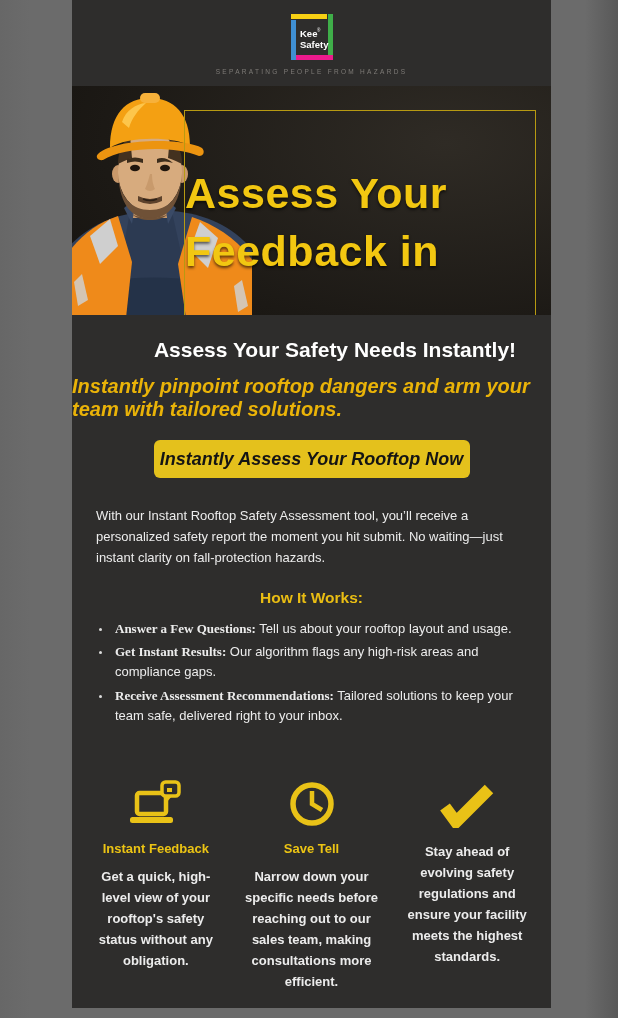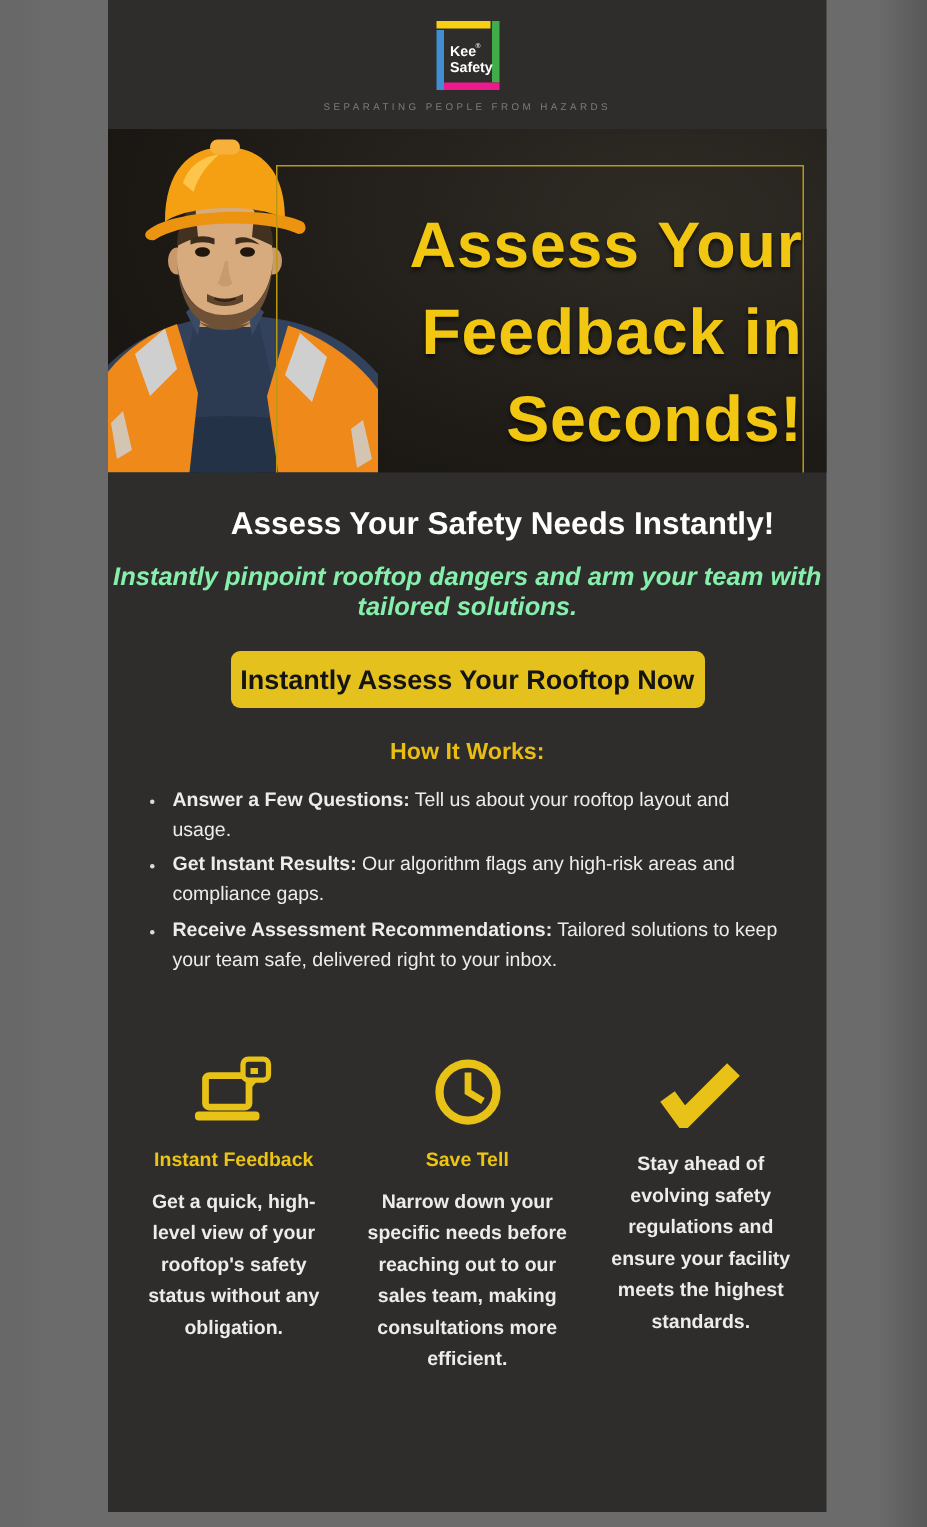--- a/index.html
+++ b/index.html
@@ -22,42 +22,43 @@
   }
   
   .hero {
     position:relative; height:229px; overflow:hidden;
     background:radial-gradient(130% 150% at 78% 25%, #2f2b25 0%, #1c1915 55%, #0f0d0a 100%);
   }
   .worker { position:absolute; left:0; bottom:0; }
   .hero-box {
     position:absolute; left:112px; top:24px; width:352px; height:223px;
     border:1px solid #b79a12;
-    display:flex; flex-direction:column; align-items:flex-end; justify-content:center;
+    display:flex; flex-direction:column; align-items:flex-start; justify-content:center;
   }
   .hero-line {
     color:#f2c711; font-size:43px; font-weight:bold; line-height:58px;
     letter-spacing:0.5px; text-shadow:0 2px 3px rgba(0,0,0,0.6); white-space:nowrap;
   }
   
   .intro-heading { margin-top:23px; text-align:center; color:#ffffff; font-size:21px; font-weight:bold;padding-left:47px; }
-  .intro-sub { margin-top:13px; text-align:center; color:#86efac; font-size:17px; font-style:italic; font-weight:bold; }
+  .intro-sub { margin-top:13px; text-align:left; color:#eab308; font-size:20px; font-style:italic; font-weight:bold; }
   .cta-button {
     display:block; margin:19px auto 0; width:316px; height:38px; line-height:38px;
     background:#e4c11c; border:none; border-radius:6px; text-align:center;
     color:#141414; font-size:18px; font-weight:bold; cursor:pointer; text-decoration:none;
     font-family:"Liberation Sans","DejaVu Sans",sans-serif;
+    font-style:italic;
   }
   
   .paragraph { margin:27px 24px 0; font-size:13px; line-height:1.62; color:#ececec; }
   .hiw-title { margin-top:21px; text-align:center; color:#e9bd13; font-size:15.5px; font-weight:bold; }
   .bullets { margin:12px 24px 0 24px; padding-left:16px; font-size:13px; line-height:1.55; color:#ececec; }
   .bullets li { padding-left:3px; margin-bottom:3px; }
   .bullets li::marker { font-size:10px; color:#dcdcdc; }
-  .bullet-lead { font-weight:bold; }
+  .bullet-lead { font-weight:bold;font-family:Liberation Serif, serif; }
   
   .features { display:flex; margin-top:50px; padding:0 6px; }
   .feature { flex:1; text-align:center; padding:0 10px; }
   .feature-icon-wrap { height:52px; display:flex; align-items:flex-end; justify-content:center; margin-bottom:13px; }
   .feature-title { color:#ecc414; font-size:13px; font-weight:bold; margin-bottom:10px; }
   .feature-text { font-size:13px; line-height:1.62; color:#ececec;font-weight:bold; }
 </style>
 </head>
 <body>
 
@@ -112,28 +113,28 @@
       <path d="M85,73 Q93,70 101,77 L101,77 Q93,74 85,77 Z" fill="#3c2c1b"></path>
 
       <path d="M38,62 C38,28 54,12 78,12 C102,12 118,28 118,60 C102,50 54,50 38,62 Z" fill="#f4a012"></path>
       <path d="M50,36 C54,24 64,18 74,17 C66,24 60,32 57,42 Z" fill="#ffcf5a" opacity="0.8"></path>
       <rect x="68" y="7" width="20" height="10" rx="5" fill="#f7b13a"></rect>
       <path d="M26,68 C44,52 112,52 130,62 C133,65 132,70 127,70 C104,60 52,60 31,74 C26,75 23,71 26,68 Z" fill="#ec9410"></path>
     </svg>
     <div class="hero-box">
       <div class="hero-line">Assess Your</div>
       <div class="hero-line">Feedback in</div>
-      <div class="hero-line">Seconds!</div>
     </div>
   </div>
 
   <div class="intro-heading">Assess Your Safety Needs Instantly!</div>
   <div class="intro-sub">Instantly pinpoint rooftop dangers and arm your team with tailored solutions.</div>
   <a class="cta-button">Instantly Assess Your Rooftop Now</a>
 
+  <div class="paragraph">With our Instant Rooftop Safety Assessment tool, you’ll receive a personalized safety report the moment you hit submit. No waiting—just instant clarity on fall-protection hazards.</div>
   <div class="hiw-title">How It Works:</div>
   <ul class="bullets">
     <li><span class="bullet-lead">Answer a Few Questions:</span><span> Tell us about your rooftop layout and usage.</span></li>
     <li><span class="bullet-lead">Get Instant Results:</span><span> Our algorithm flags any high-risk areas and compliance gaps.</span></li>
     <li><span class="bullet-lead">Receive Assessment Recommendations:</span><span> Tailored solutions to keep your team safe, delivered right to your inbox.</span></li>
   </ul>
 
   <div class="features">
 
     <div class="feature">

